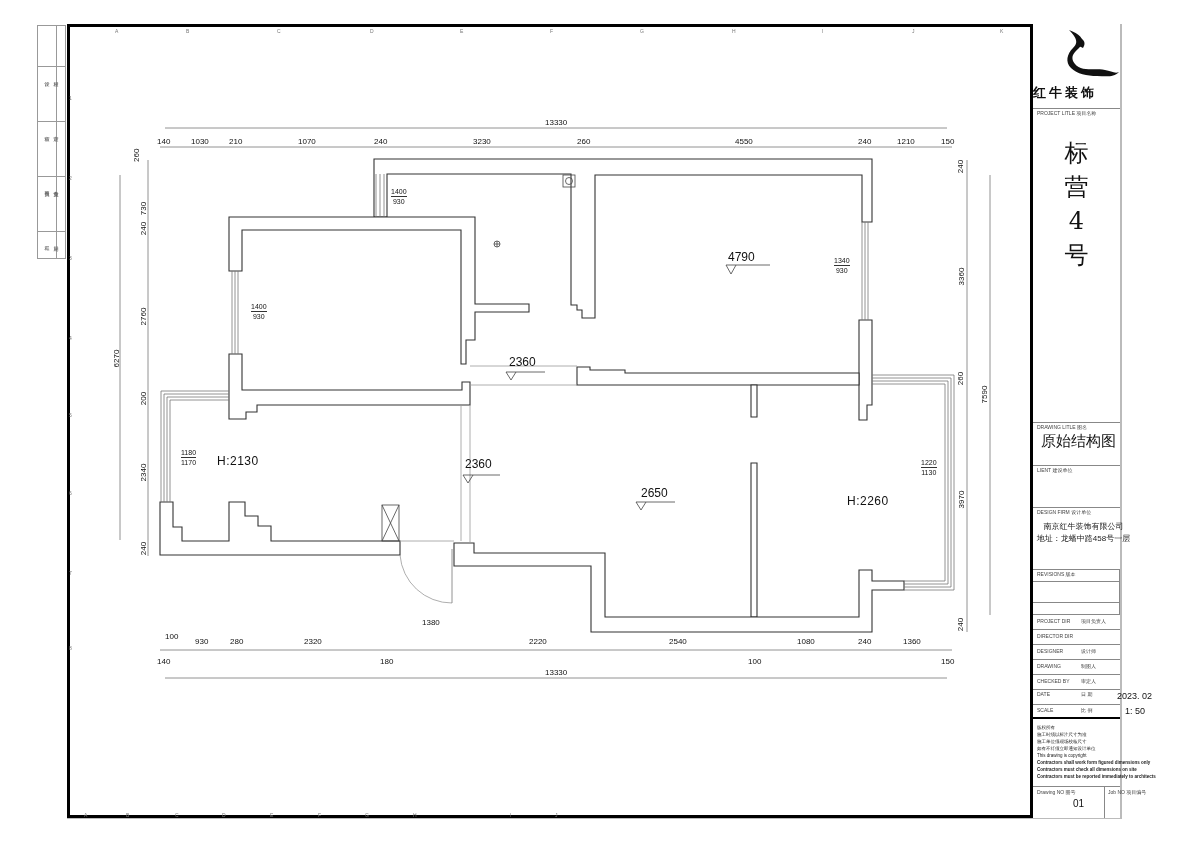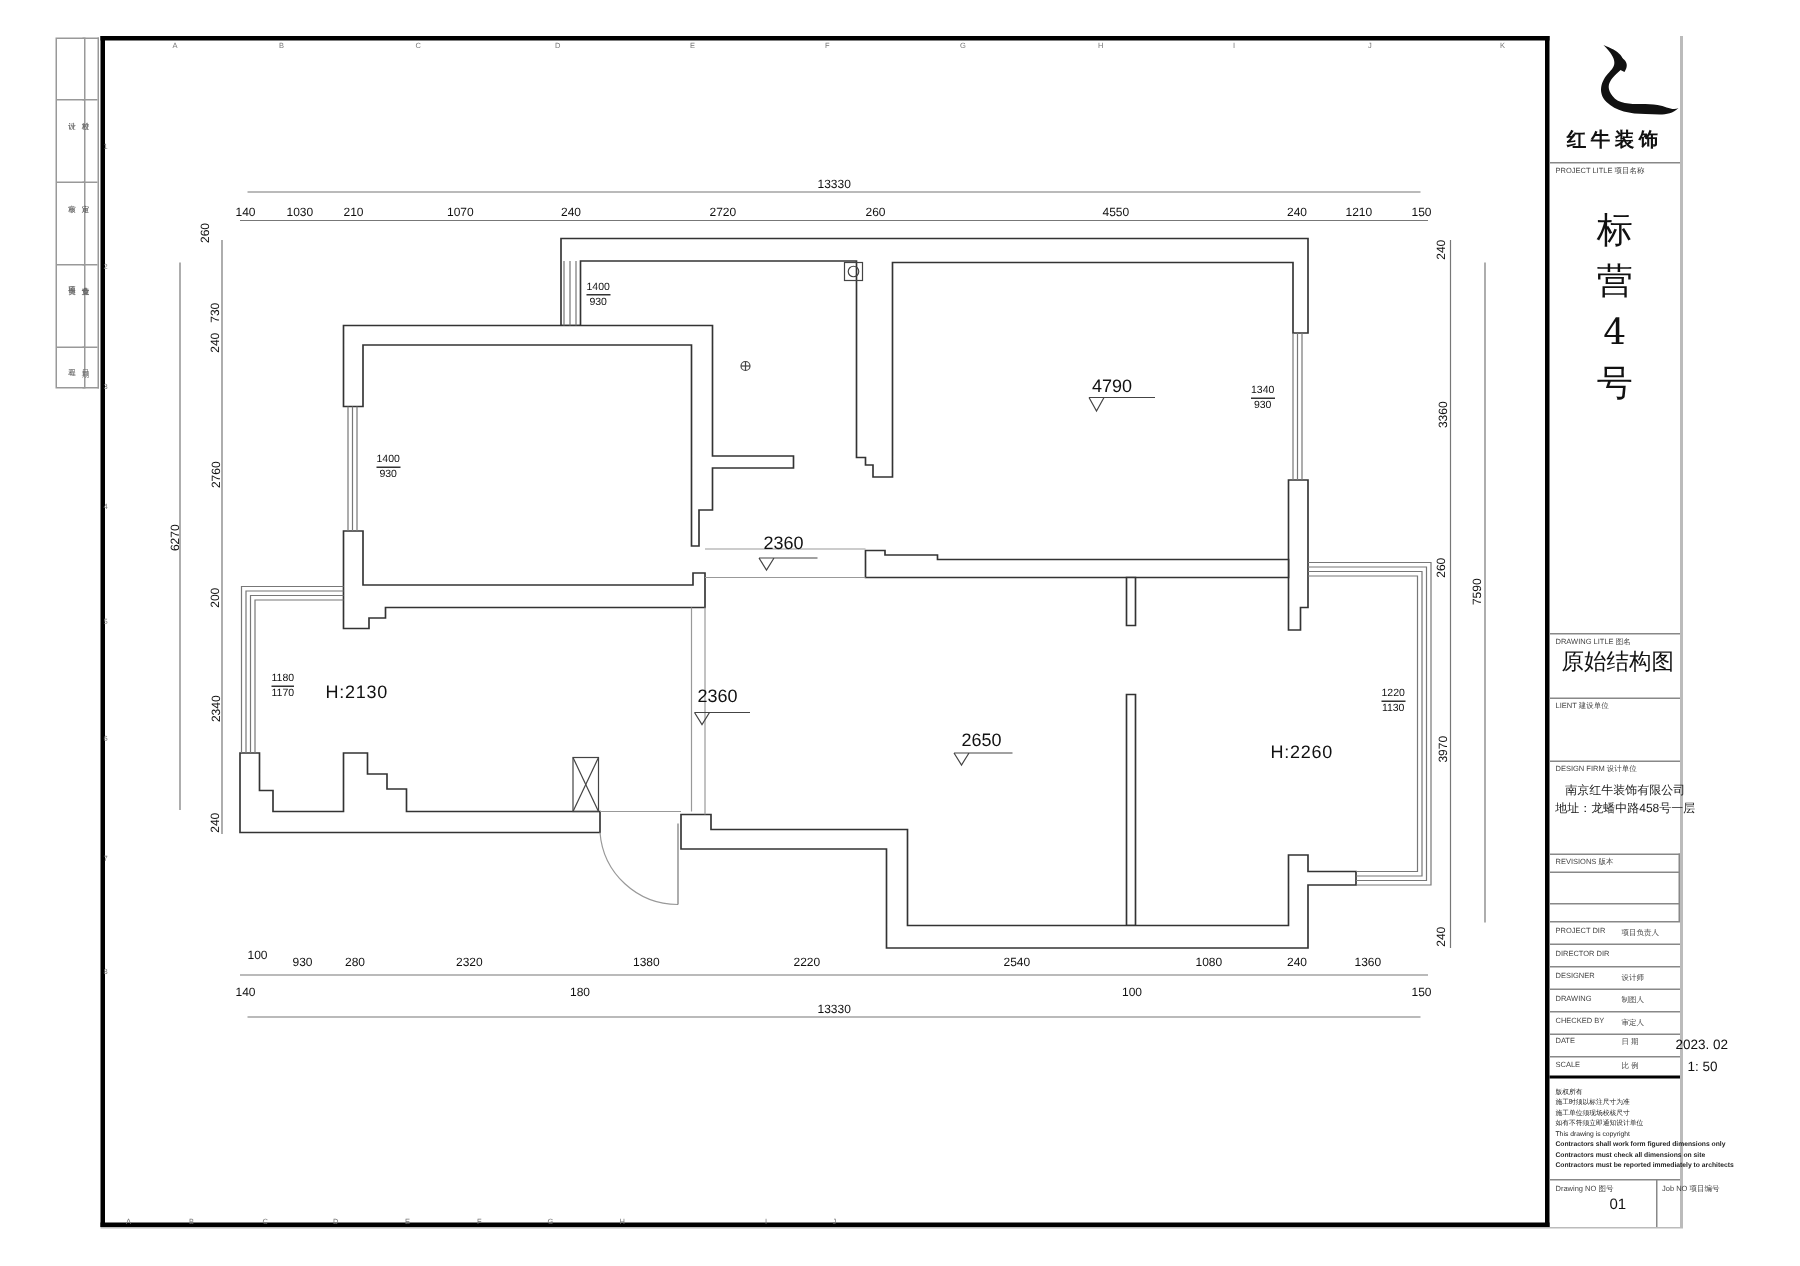--- a/index.html
+++ b/index.html
@@ -150,32 +150,32 @@
     <path d="M636 502 H675 M636 502 L641 510 L646 502"></path>
   </g>
 </svg>
 
 <div class="abs" style="left:545px;top:118px;font-size:8px">13330</div>
 <div class="abs" style="left:157px;top:137px;font-size:8px">140</div>
 <div class="abs" style="left:191px;top:137px;font-size:8px">1030</div>
 <div class="abs" style="left:229px;top:137px;font-size:8px">210</div>
 <div class="abs" style="left:298px;top:137px;font-size:8px">1070</div>
 <div class="abs" style="left:374px;top:137px;font-size:8px">240</div>
-<div class="abs" style="left:473px;top:137px;font-size:8px">2720</div>
+<div class="abs" style="left:473px;top:137px;font-size:8px">3230</div>
 <div class="abs" style="left:577px;top:137px;font-size:8px">260</div>
 <div class="abs" style="left:735px;top:137px;font-size:8px">4550</div>
 <div class="abs" style="left:858px;top:137px;font-size:8px">240</div>
 <div class="abs" style="left:897px;top:137px;font-size:8px">1210</div>
 <div class="abs" style="left:941px;top:137px;font-size:8px">150</div>
 
 <div class="abs" style="left:165px;top:632px;font-size:8px">100</div>
 <div class="abs" style="left:195px;top:637px;font-size:8px">930</div>
 <div class="abs" style="left:230px;top:637px;font-size:8px">280</div>
 <div class="abs" style="left:304px;top:637px;font-size:8px">2320</div>
-<div class="abs" style="left:422px;top:637px;font-size:8px">1380</div>
+<div class="abs" style="left:422px;top:618px;font-size:8px">1380</div>
 <div class="abs" style="left:529px;top:637px;font-size:8px">2220</div>
 <div class="abs" style="left:669px;top:637px;font-size:8px">2540</div>
 <div class="abs" style="left:797px;top:637px;font-size:8px">1080</div>
 <div class="abs" style="left:858px;top:637px;font-size:8px">240</div>
 <div class="abs" style="left:903px;top:637px;font-size:8px">1360</div>
 <div class="abs" style="left:157px;top:657px;font-size:8px">140</div>
 <div class="abs" style="left:380px;top:657px;font-size:8px">180</div>
 <div class="abs" style="left:748px;top:657px;font-size:8px">100</div>
 <div class="abs" style="left:941px;top:657px;font-size:8px">150</div>
 <div class="abs" style="left:545px;top:668px;font-size:8px">13330</div>
@@ -223,21 +223,21 @@
 <div class="abs" style="left:641px;top:486px;font-size:12px">2650</div>
 <div class="abs" style="left:217px;top:454px;font-size:12px;letter-spacing:0.5px">H:2130</div>
 <div class="abs" style="left:847px;top:494px;font-size:12px;letter-spacing:0.5px">H:2260</div>
 
 <div class="abs tb">
 
   <svg style="position:absolute;left:28px;top:4px" width="60" height="56" viewBox="0 0 60 56">
     <path d="M8 2 C18 6 24 10 20 18 C14 24 8 28 14 36 C20 44 34 40 44 42 C50 43 54 46 58 44 C52 50 44 48 36 48 C26 48 16 46 10 40 C4 34 6 26 12 20 C16 16 18 12 8 2 Z" fill="#111"></path>
     <path d="M14 8 C22 10 26 14 22 20 L18 18 C20 14 18 11 14 8 Z" fill="#111"></path>
   </svg>
-  <div style="position:absolute;left:0;top:60px;width:87px;text-align:center;font-size:13px;letter-spacing:3px;font-weight:bold">红牛装饰</div>
+  <div style="position:absolute;left:0;top:60px;width:87px;font-size:13px;letter-spacing:3px;font-weight:bold">红牛装饰</div>
 
   <div class="tb-row" style="top:84px"></div>
   <div class="tb-small" style="top:86px">PROJECT LITLE  项目名称</div>
   <div class="vtitle" style="top:112px">标</div>
   <div class="vtitle" style="top:146px">营</div>
   <div class="vtitle" style="top:180px">4</div>
   <div class="vtitle" style="top:214px">号</div>
 
   <div class="tb-row" style="top:398px"></div>
   <div class="tb-small" style="top:400px">DRAWING LITLE  图名</div>

